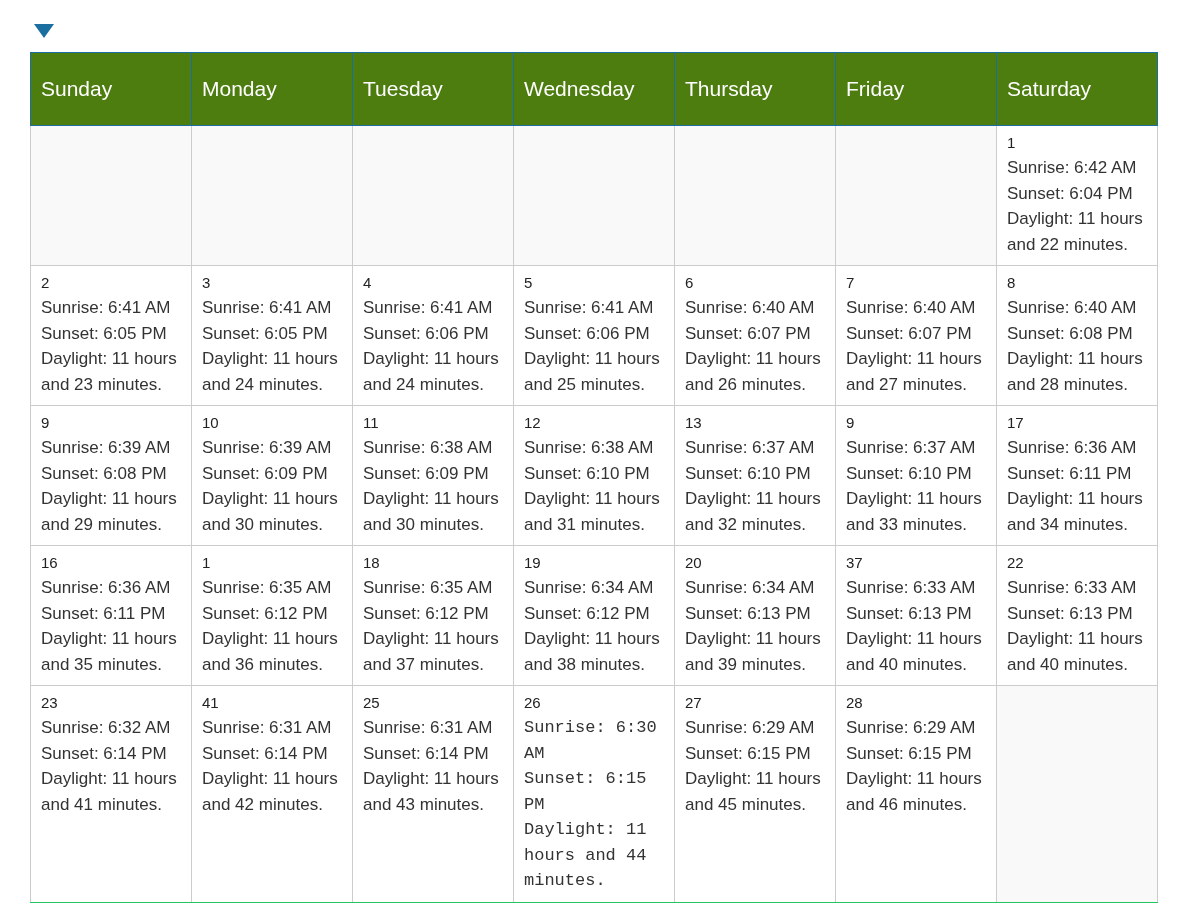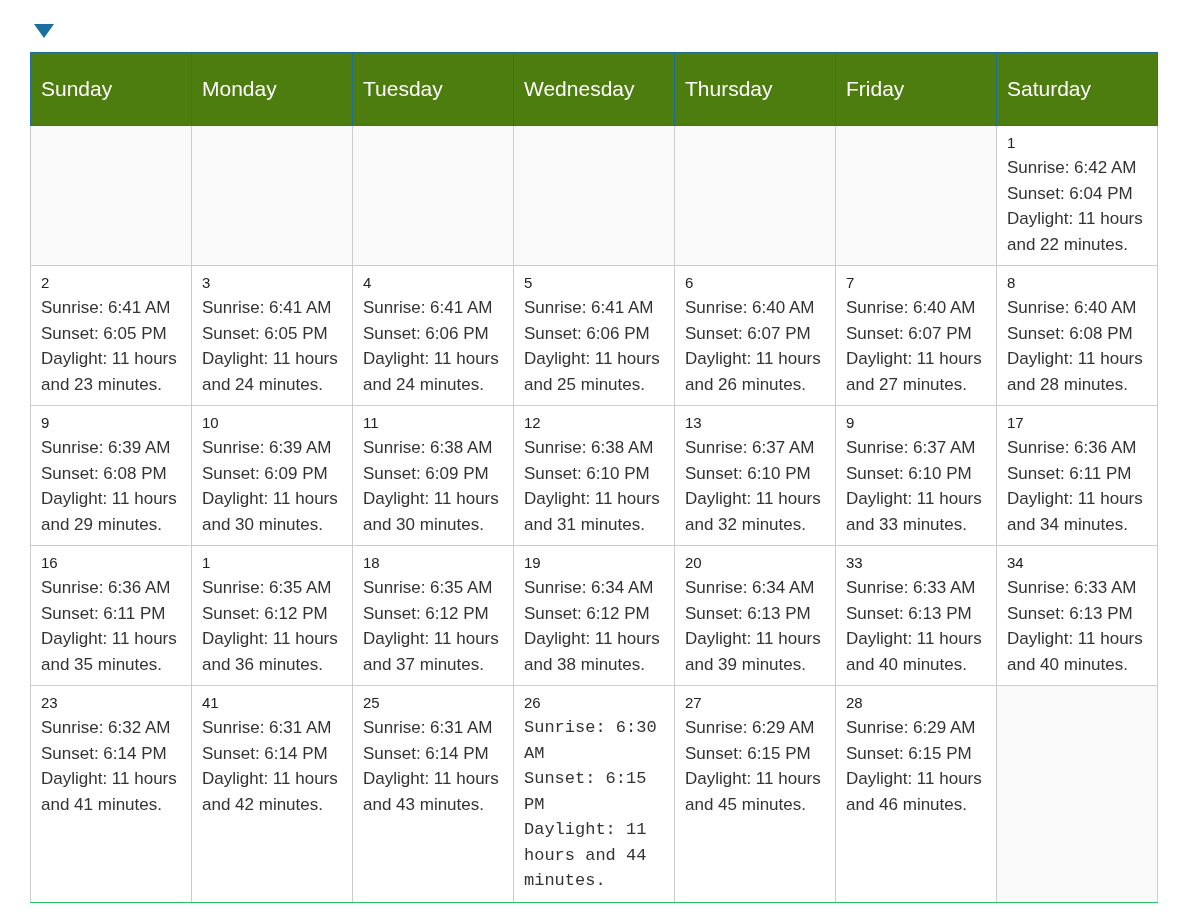--- a/index.html
+++ b/index.html
@@ -255,27 +255,27 @@
 Sunset: 6:12 PM
 Daylight: 11 hours and 38 minutes.</div>
         </td>
         <td>
           <div class="day-number">20</div>
           <div class="day-info" style="white-space: pre-line;">Sunrise: 6:34 AM
 Sunset: 6:13 PM
 Daylight: 11 hours and 39 minutes.</div>
         </td>
         <td>
-          <div class="day-number">33</div>
+          <div class="day-number">37</div>
           <div class="day-info" style="white-space: pre-line;">Sunrise: 6:33 AM
 Sunset: 6:13 PM
 Daylight: 11 hours and 40 minutes.</div>
         </td>
         <td>
-          <div class="day-number">34</div>
+          <div class="day-number">22</div>
           <div class="day-info" style="white-space: pre-line;">Sunrise: 6:33 AM
 Sunset: 6:13 PM
 Daylight: 11 hours and 40 minutes.</div>
         </td>
       </tr>
       <tr>
         <td>
           <div class="day-number">23</div>
           <div class="day-info" style="white-space: pre-line;">Sunrise: 6:32 AM
 Sunset: 6:14 PM

